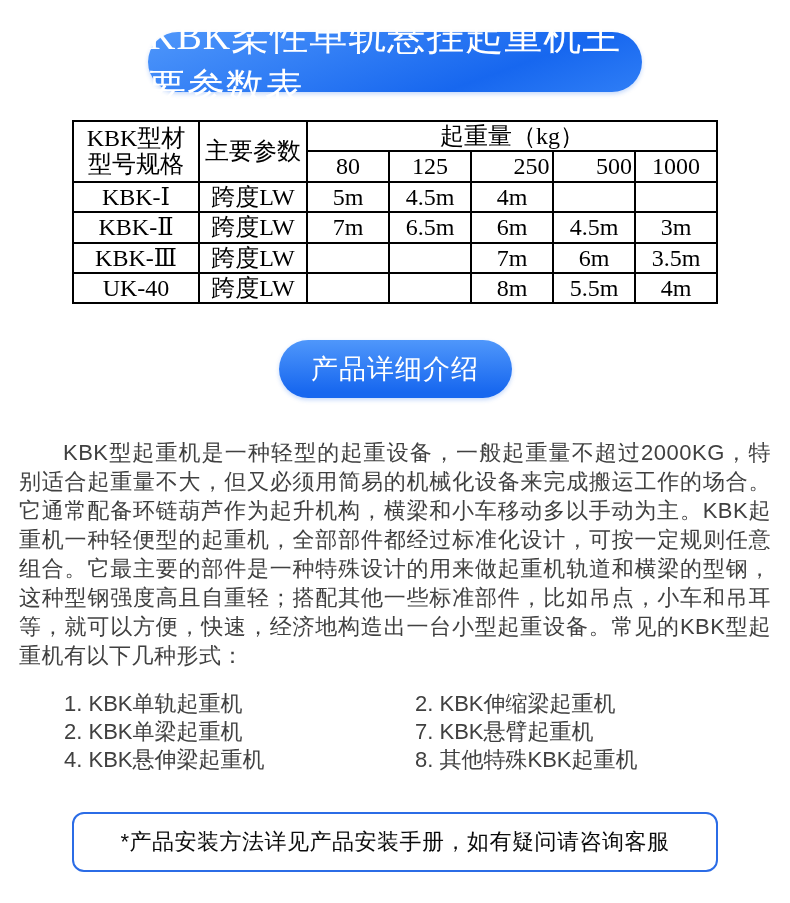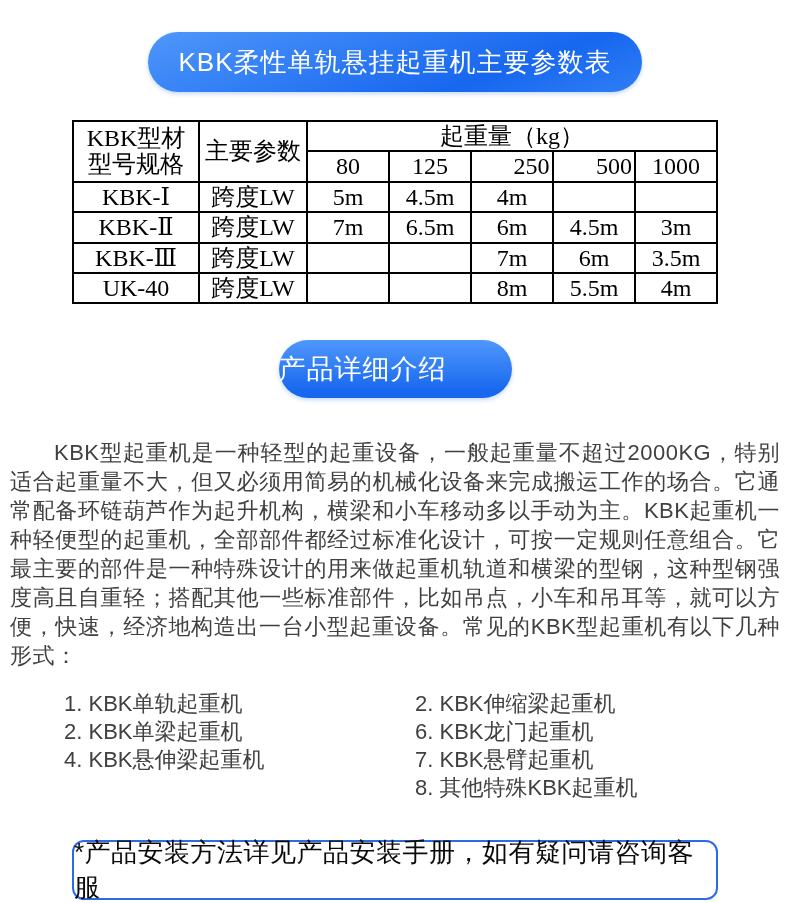--- a/index.html
+++ b/index.html
@@ -17,21 +17,21 @@
   }
   
   .banner{
     width:494px;height:60px;margin:32px auto 0;
     border-radius:30px;
     background:linear-gradient(160deg,var(--accent-from) 0%,var(--accent-to) 70%,#2f7ef6 100%);
     display:flex;align-items:center;justify-content:center;
     box-shadow:0 2px 4px rgba(22,102,238,0.25);
   }
   .banner span{
-    color:#ffffff;font-size:26px;letter-spacing:1px;font-weight:500;
+    color:#ffffff;font-size:38px;letter-spacing:1px;font-weight:500;font-family:Liberation Serif, serif;
   }
   
   .table-wrap{width:646px;margin:28px auto 0;}
   table{
     border-collapse:collapse;table-layout:fixed;width:646px;
     font-family:"Liberation Serif","DejaVu Serif","DejaVu Sans",serif;
     color:#000000;
   }
   table td{
     border:2px solid var(--table-border);
@@ -41,29 +41,29 @@
     height:30px;
     overflow:hidden;
   }
   td.hdr-model{width:126px;}
   td.hdr-param{width:108px;}
   .c80{width:74px;}.c125{width:69px;}.c250{width:95px;padding-left:41px;}.c500{width:65px;text-align:right;}.c1000{width:105px;}
   tr.subhead td{height:21px;}
   
   .section-btn{
     width:233px;height:58px;margin:36px auto 0;
-    border-radius:29px;border:none;display:flex;align-items:center;justify-content:flex-start;
+    border-radius:29px;border:none;display:flex;align-items:center;justify-content:center;
     background:linear-gradient(180deg,var(--accent-from) 0%,var(--accent-to) 90%);
     box-shadow:0 2px 4px rgba(22,102,238,0.25);
     cursor:pointer;
   }
   .section-btn span{color:#ffffff;font-size:27px;letter-spacing:1px;}
   
   .intro{
-    margin:40px 10px 0;
+    margin:40px 19px 0;
     font-size:22px;line-height:29px;color:var(--text-main);
     text-align:justify;text-indent:2em;
     letter-spacing:0.5px;
   }
   
   .type-list{
     display:flex;margin:20px 0 12px 64px;
   }
   .type-col{list-style:none;}
   .type-col.left{width:351px;}
@@ -71,21 +71,21 @@
     font-size:22px;line-height:28px;color:var(--text-main);
     white-space:nowrap;
   }
   
   .note{
     width:646px;height:60px;margin:38px auto 0;
     border:2px solid var(--note-border);border-radius:12px;
     display:flex;align-items:center;justify-content:center;
     background:#ffffff;
   }
-  .note span{font-size:26px;color:#0a0a0a;letter-spacing:0.5px;}
+  .note span{font-size:22px;color:#0a0a0a;letter-spacing:0.5px;}
 </style>
 </head>
 <body>
 
 <div class="banner">
   <span>KBK柔性单轨悬挂起重机主要参数表</span>
 </div>
 
 <div class="table-wrap">
   <table>
@@ -149,21 +149,20 @@
 <p class="intro">KBK型起重机是一种轻型的起重设备，一般起重量不超过2000KG，特别适合起重量不大，但又必须用简易的机械化设备来完成搬运工作的场合。它通常配备环链葫芦作为起升机构，横梁和小车移动多以手动为主。KBK起重机一种轻便型的起重机，全部部件都经过标准化设计，可按一定规则任意组合。它最主要的部件是一种特殊设计的用来做起重机轨道和横梁的型钢，这种型钢强度高且自重轻；搭配其他一些标准部件，比如吊点，小车和吊耳等，就可以方便，快速，经济地构造出一台小型起重设备。常见的KBK型起重机有以下几种形式：</p>
 
 <div class="type-list">
   <ul class="type-col left">
     <li>1. KBK单轨起重机</li>
     <li>2. KBK单梁起重机</li>
     <li>4. KBK悬伸梁起重机</li>
   </ul>
   <ul class="type-col right">
     <li>2. KBK伸缩梁起重机</li>
-    <li>6. KBK龙门起重机</li>
     <li>7. KBK悬臂起重机</li>
     <li>8. 其他特殊KBK起重机</li>
   </ul>
 </div>
 
 <div class="note">
   <span>*产品安装方法详见产品安装手册，如有疑问请咨询客服</span>
 </div>
 
 </body></html>

